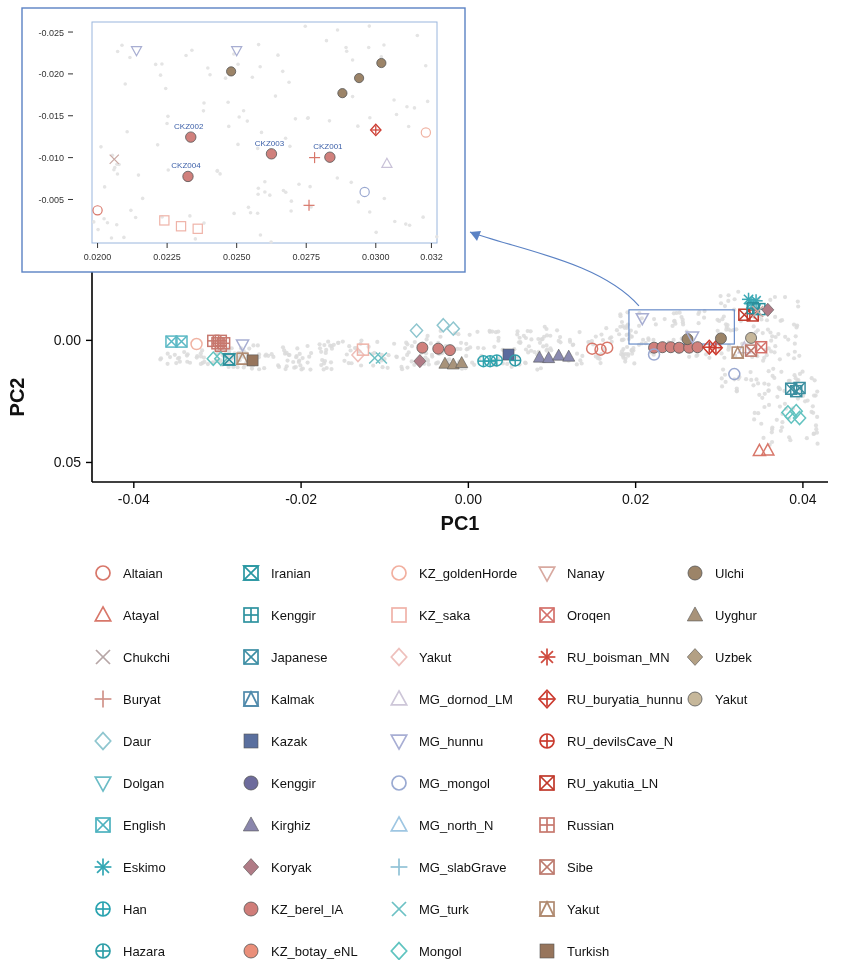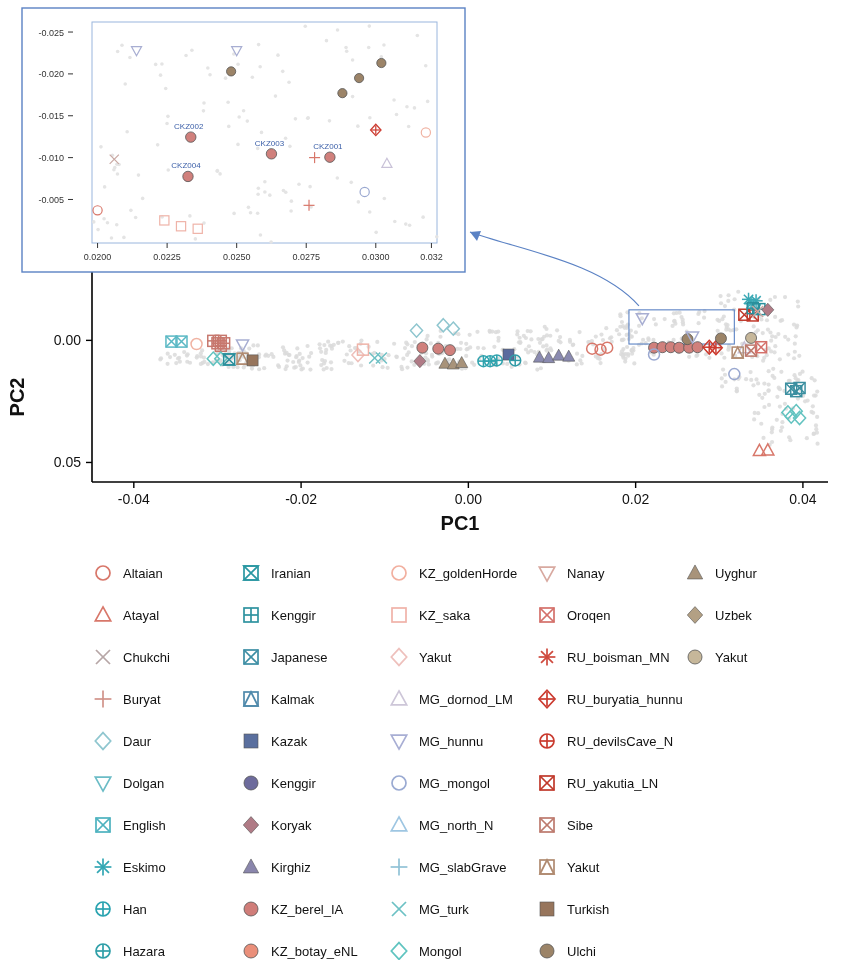--- a/index.html
+++ b/index.html
@@ -1387,35 +1387,35 @@
               <circle cx="11" cy="11" r="7" stroke="#555" fill="#6d6b9c" stroke-width="0.8"></circle>
             </g>
           </svg>
         </div>
         <span class="legend-label">Kenggir</span>
       </div>
       <div class="legend-item">
         <div class="legend-sym">
           <svg width="22" height="22">
             <g>
+              <polygon points="11,2.950000000000001 18.700000000000003,16.95 3.299999999999999,16.95" stroke="#555" fill="#8a86ac" stroke-width="0.6"></polygon>
+            </g>
+          </svg>
+        </div>
+        <span class="legend-label">Kirghiz</span>
+      </div>
+      <div class="legend-item">
+        <div class="legend-sym">
+          <svg width="22" height="22">
+            <g>
               <polygon points="11,2.5999999999999996 18.700000000000003,11 11,19.4 3.299999999999999,11" stroke="#555" fill="#b07b86" stroke-width="0.6"></polygon>
             </g>
           </svg>
         </div>
         <span class="legend-label">Koryak</span>
-      </div>
-      <div class="legend-item">
-        <div class="legend-sym">
-          <svg width="22" height="22">
-            <g>
-              <polygon points="11,2.950000000000001 18.700000000000003,16.95 3.299999999999999,16.95" stroke="#555" fill="#8a86ac" stroke-width="0.6"></polygon>
-            </g>
-          </svg>
-        </div>
-        <span class="legend-label">Kirghiz</span>
       </div>
       <div class="legend-item">
         <div class="legend-sym">
           <svg width="22" height="22">
             <g>
               <circle cx="11" cy="11" r="7" stroke="#555" fill="#d07d79" stroke-width="0.8"></circle>
             </g>
           </svg>
         </div>
         <span class="legend-label">KZ_berel_IA</span>
@@ -1595,20 +1595,32 @@
         <div class="legend-sym">
           <svg width="22" height="22">
             <g>
               <rect x="4" y="4" width="14" height="14" stroke="#c0392b" fill="none" stroke-width="1.7"></rect>
               <line x1="4" y1="4" x2="18" y2="18" stroke="#c0392b" fill="none" stroke-width="1.7"></line>
               <line x1="4" y1="18" x2="18" y2="4" stroke="#c0392b" fill="none" stroke-width="1.7"></line>
             </g>
           </svg>
         </div>
         <span class="legend-label">RU_yakutia_LN</span>
+      </div>
+      <div class="legend-item">
+        <div class="legend-sym">
+          <svg width="22" height="22">
+            <g>
+              <rect x="4" y="4" width="14" height="14" stroke="#c7786e" fill="none" stroke-width="1.7"></rect>
+              <line x1="4" y1="11" x2="18" y2="11" stroke="#c7786e" fill="none" stroke-width="1.7"></line>
+              <line x1="11" y1="4" x2="11" y2="18" stroke="#c7786e" fill="none" stroke-width="1.7"></line>
+            </g>
+          </svg>
+        </div>
+        <span class="legend-label">Russian</span>
       </div>
       <div class="legend-item">
         <div class="legend-sym">
           <svg width="22" height="22">
             <g>
               <rect x="4" y="4" width="14" height="14" stroke="#bd7a6e" fill="none" stroke-width="1.7"></rect>
               <line x1="4" y1="4" x2="18" y2="18" stroke="#bd7a6e" fill="none" stroke-width="1.7"></line>
               <line x1="4" y1="18" x2="18" y2="4" stroke="#bd7a6e" fill="none" stroke-width="1.7"></line>
             </g>
           </svg>

